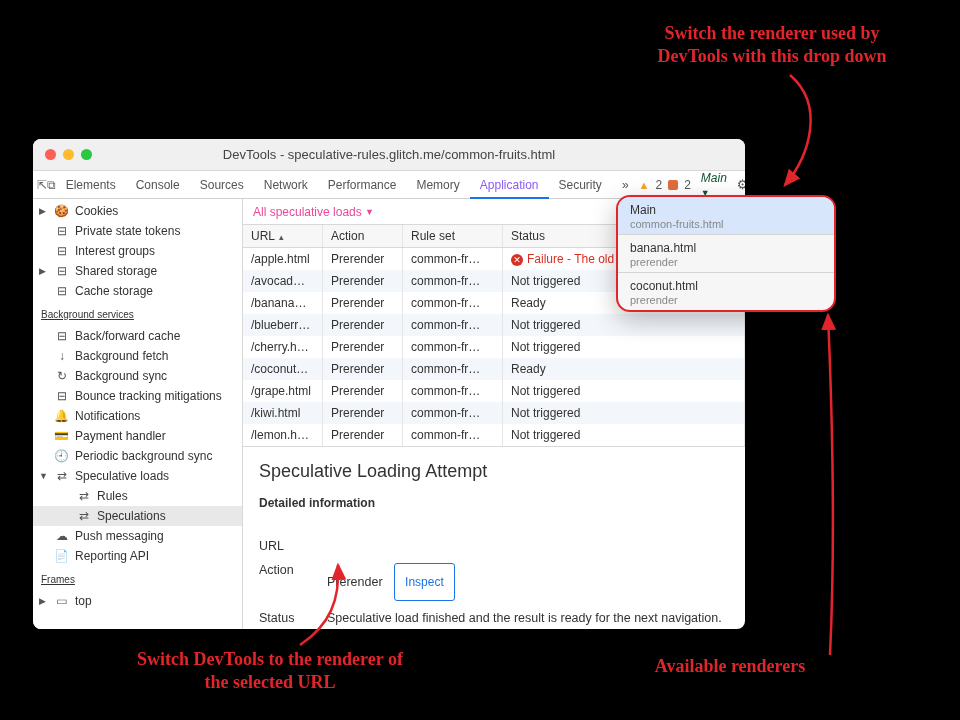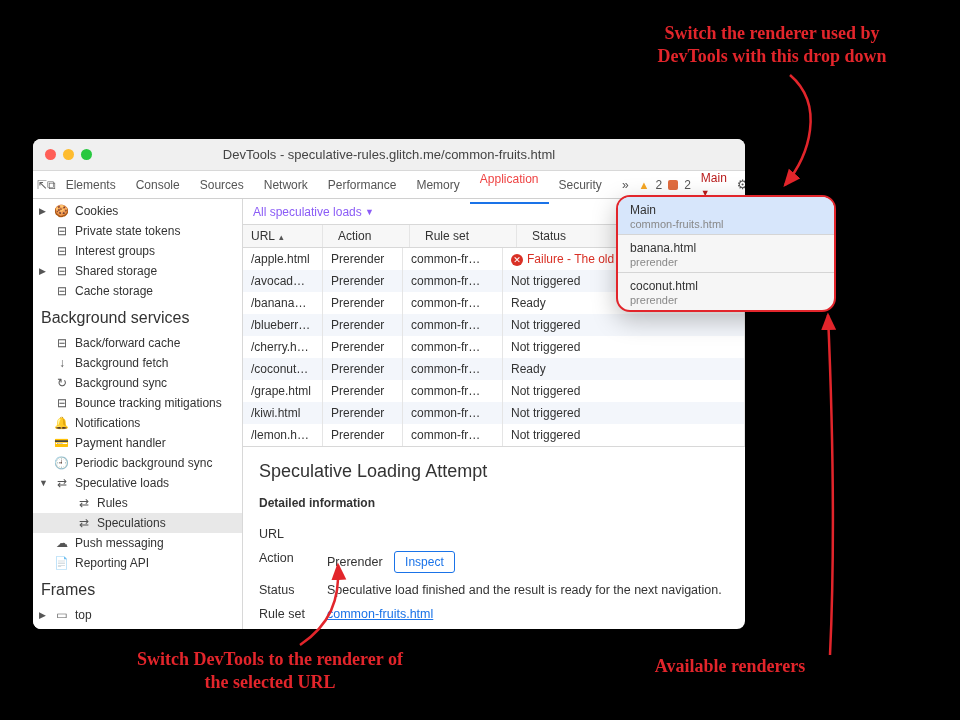--- a/index.html
+++ b/index.html
@@ -57,43 +57,43 @@
     display: flex;
     align-items: center;
     padding: 0 4px;
     gap: 0;
     font-size: 12px;
     color: #555;
     position: relative;
   }
   .tab-icon { width: 24px; display:flex; align-items:center; justify-content:center; color:#666; }
   .tab { padding: 6px 10px; cursor: default; white-space: nowrap; }
-  .tab.active { color: #ef4444; border-bottom: 2px solid #1a73e8; margin-bottom: -1px; padding-bottom: 16px; }
+  .tab.active { color: #8b5cf6; border-bottom: 2px solid #1a73e8; margin-bottom: -1px; padding-bottom: 5px; }
   .spacer { flex:1; }
   .counts { display:flex; align-items:center; gap:6px; padding-right:4px; color:#555; }
   .warn-tri { color:#f5a623; font-size:11px; }
   .err-sq { display:inline-block; width:10px;height:10px;background:#e06c3f;border-radius:2px; }
   .gear { font-size:13px; color:#555; padding:0 4px; }
   .dots { font-size:14px; color:#555; padding:0 4px; }
-  .frame-sel { padding:4px 6px; color:#b91c1c; font-weight:500; }
+  .frame-sel { padding:4px 6px; color:#14532d; font-weight:500;font-style:italic; }
   .body {
     flex:1;
     display:flex;
     overflow:hidden;
   }
   .sidebar {
     width: 210px;
     border-right: 1px solid #d8d8d8;
     overflow-y:auto;
     font-size:12px;
     color:#333;
     background:#fff;
   }
   .side-group { padding:2px 0; }
-  .side-head { padding:6px 8px 4px 8px; font-size:16px; color:#333; }
+  .side-head { padding:6px 8px 4px 8px; font-size:10px; color:#333;text-decoration:underline; }
   .side-item {
     display:flex; align-items:center; gap:6px;
     padding:3px 4px 3px 22px;
     cursor:default;
     white-space:nowrap;
   }
   .side-item.sub { padding-left: 44px; }
   .side-item.sel { background:#e8e8e8; }
   .side-item .tri { position:absolute; margin-left:-16px; font-size:9px; color:#555; }
   .side-item .ico { width:14px; display:inline-flex; justify-content:center; color:#555; font-size:12px; }
@@ -101,61 +101,61 @@
     flex:1;
     display:flex;
     flex-direction:column;
     overflow:hidden;
   }
   .filterbar {
     height:26px;
     border-bottom:1px solid #d8d8d8;
     display:flex;align-items:center;
     padding:0 10px;
-    font-size:12px;color:#8b5cf6;
+    font-size:12px;color:#ec4899;
   }
   .table {
     border-bottom:1px solid #d8d8d8;
     overflow:hidden;
     font-size:12px;
   }
   .thead, .trow {
     display:grid;
     grid-template-columns: 80px 80px 100px 1fr;
   }
-  .thead { background:#f7f7f7; border-bottom:1px solid #d8d8d8;gap:7px; }
+  .thead { background:#f7f7f7; border-bottom:1px solid #d8d8d8; }
   .th, .td {
     padding:4px 8px;
     border-right:1px solid #e5e5e5;
     white-space:nowrap;
     overflow:hidden;
     text-overflow:ellipsis;
   }
   .th { font-weight:400; color:#333; position:relative;}
   .sort-arrow { font-size:9px; color:#555; margin-left:4px;}
   .trow:nth-child(even){ background:#f3f6fb; }
   .status-fail { color:#d93025; }
   .status-fail .dot { display:inline-flex; width:12px;height:12px;border-radius:50%;background:#d93025;color:#fff;align-items:center;justify-content:center;font-size:9px;margin-right:4px; }
   .detail {
     flex:1;
     padding:10px 16px;
     overflow:auto;
     font-size:12.5px;
     color:#333;
   }
   .detail h3 { font-size:18px; font-weight:400; margin:4px 0 14px 0; }
-  .detail h4 { font-size:12px; font-weight:700; margin:0 0 12px 0; }
+  .detail h4 { font-size:12px; font-weight:700; margin:0 0 24px 0; }
   .drow { display:flex; gap:12px; padding:5px 0; }
   .dlabel { width:56px; color:#333; }
   .link { color:#1a73e8; text-decoration:underline; cursor:pointer; }
   .btn {
     display:inline-block;
     border:1px solid #1a73e8;
     color:#1a73e8;
-    padding:3px 10px;
+    padding:11px 10px;
     border-radius:3px;
     margin-left:8px;
     font-size:12px;
     cursor:pointer;
   }
   
   .dropdown {
     position:absolute;
     left:616px; top:195px;
     width:220px;

